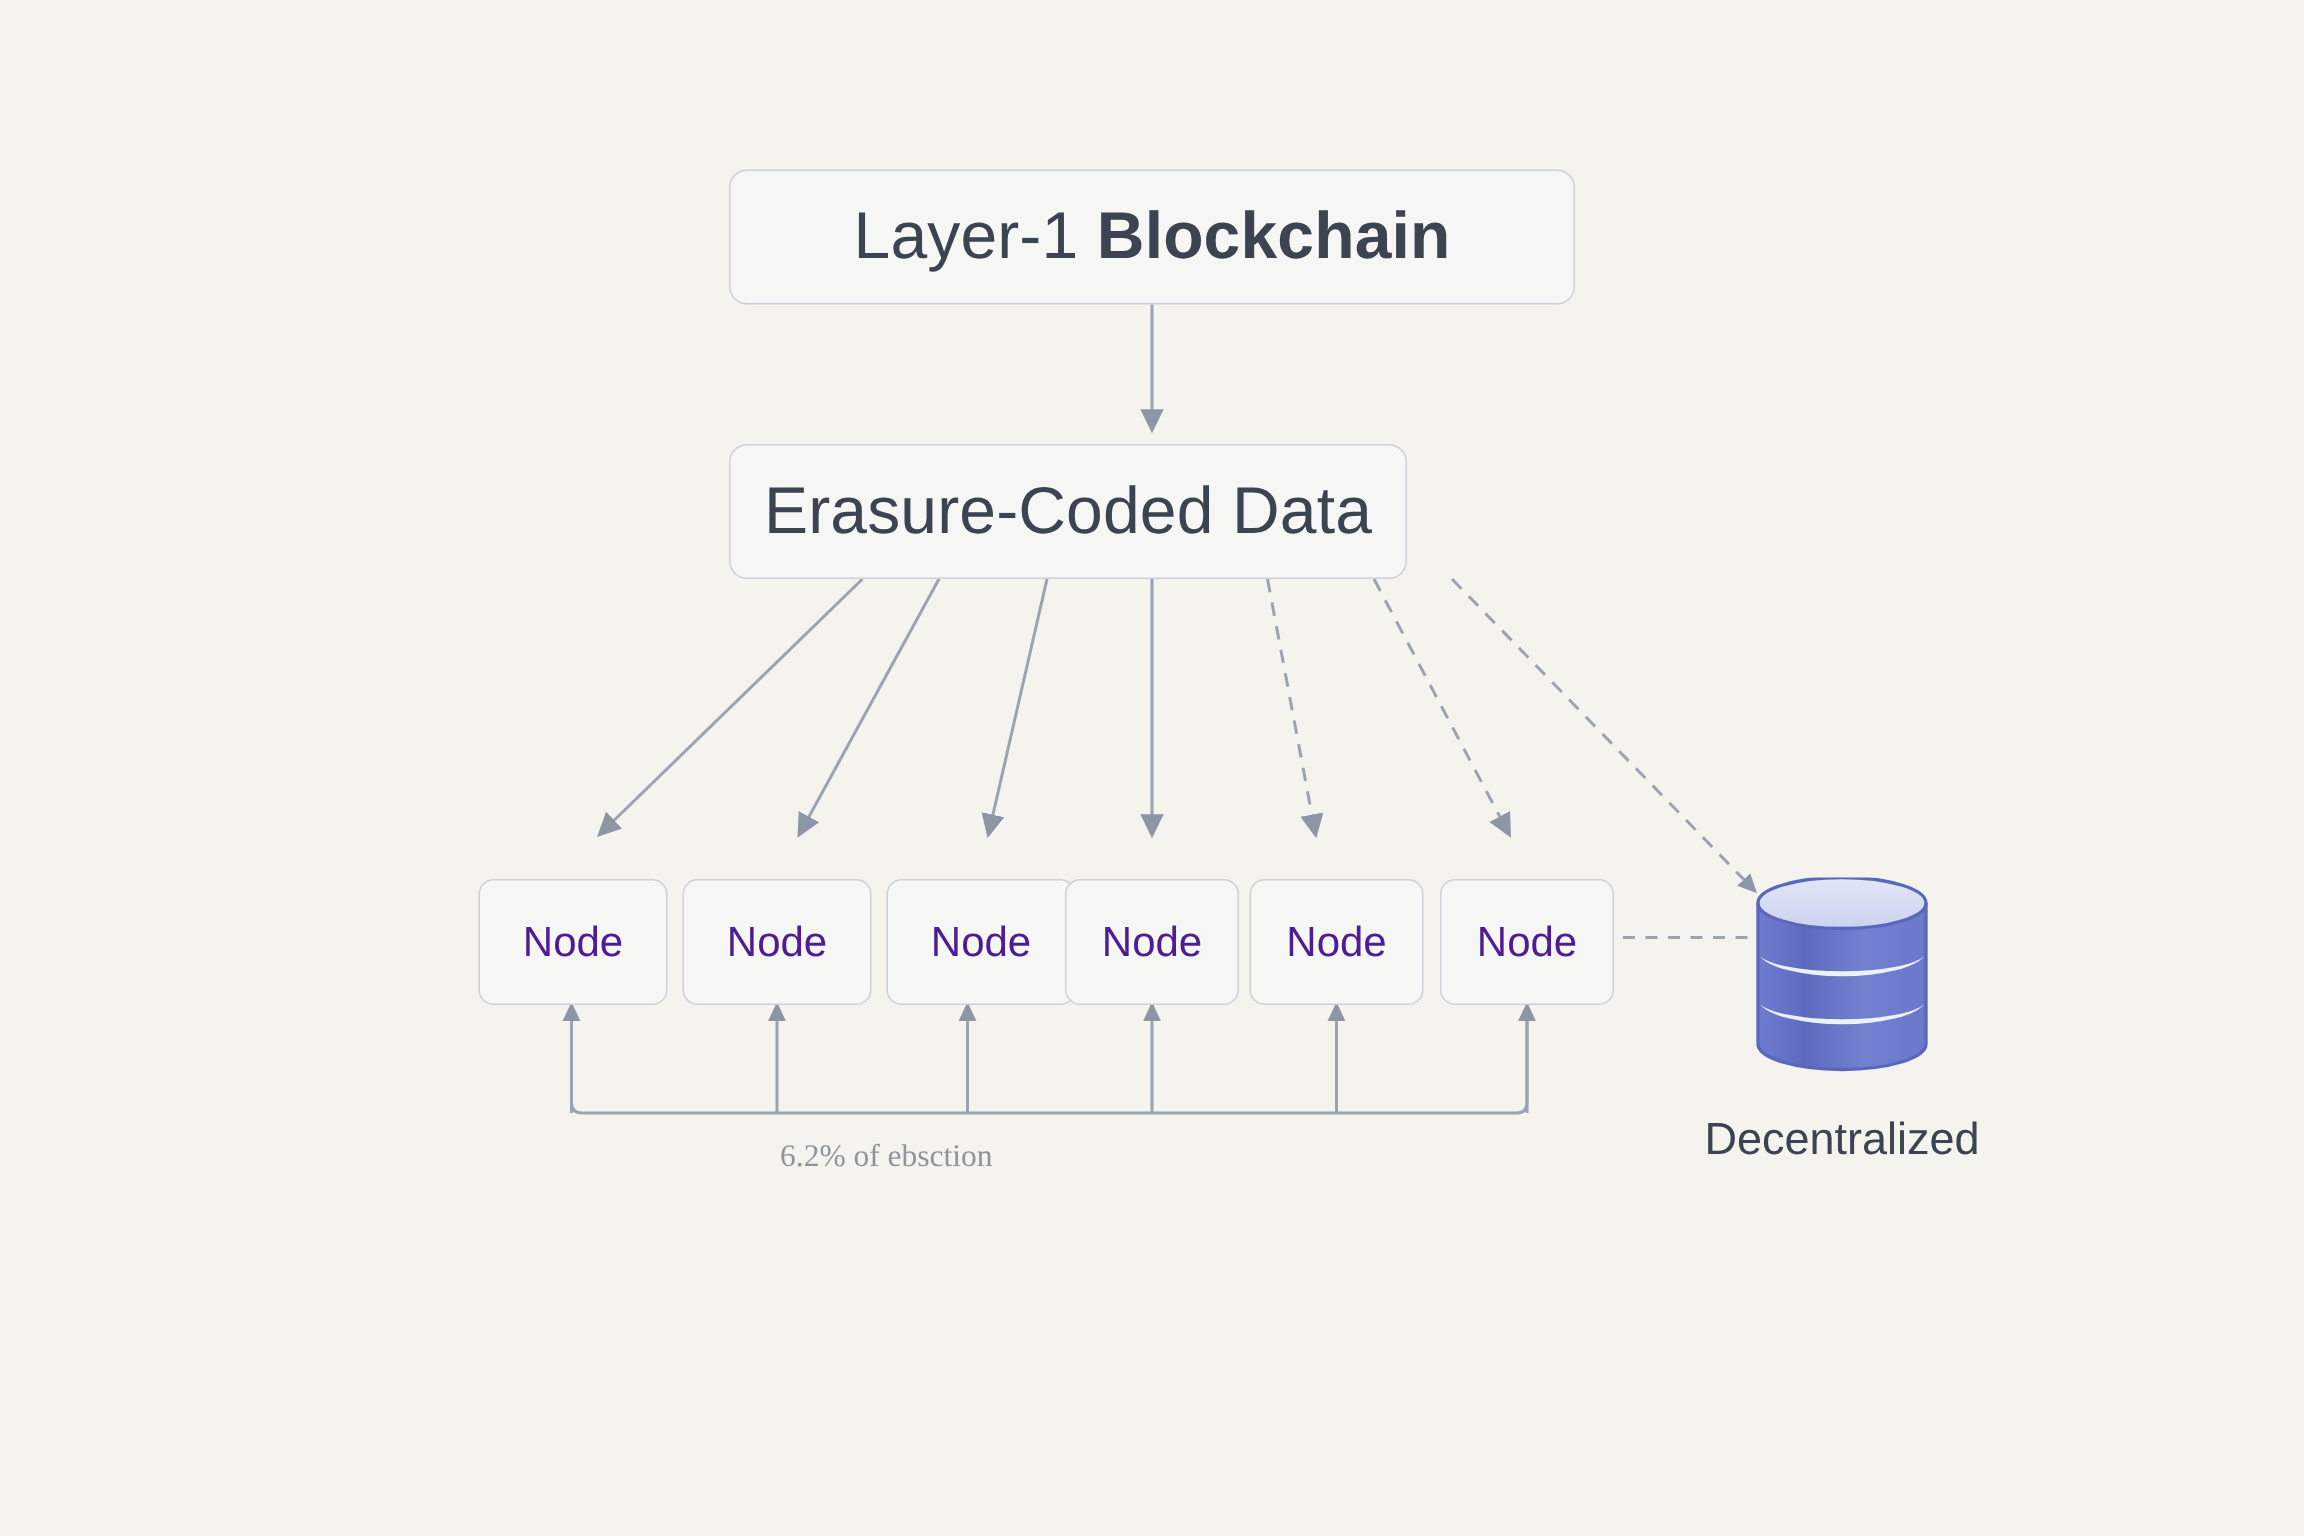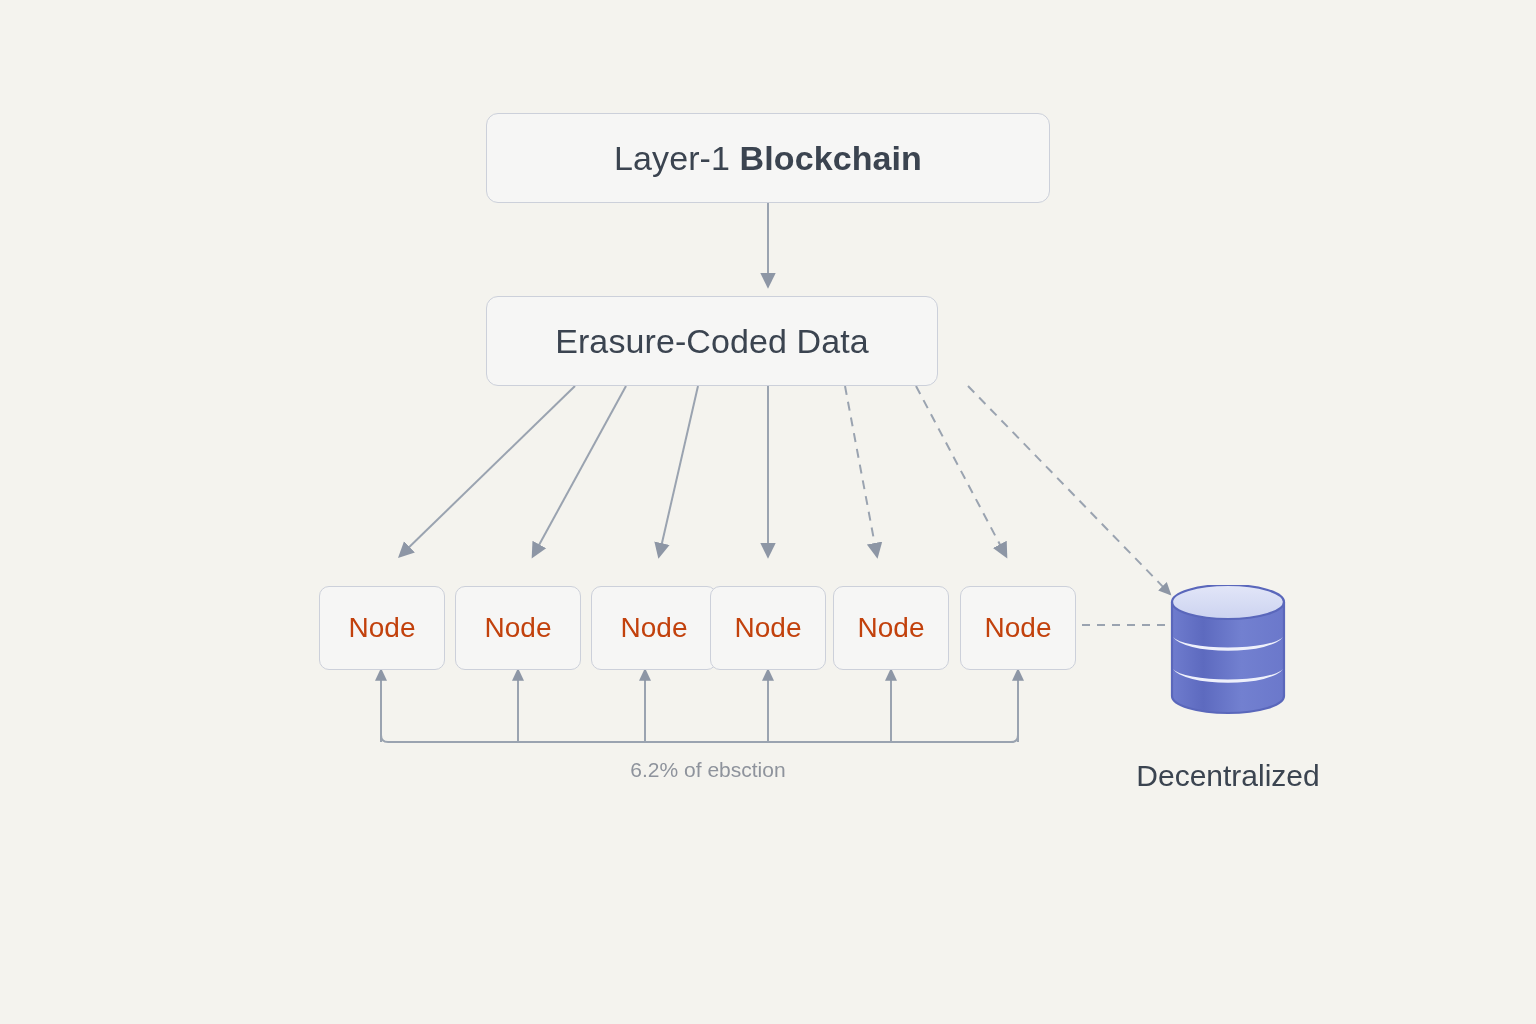--- a/index.html
+++ b/index.html
@@ -35,43 +35,44 @@
     border-radius: 10px;
     display: flex;
     align-items: center;
     justify-content: center;
     color: #3b4450;
   }
   .big-box {
     border-radius: 12px;
   }
   .box-label {
-    font-size: 34px;
+    font-size: 44px;
     letter-spacing: 0.1px;
     color: #3b4450;
     white-space: nowrap;
   }
   .box-label .thin {
     font-weight: 400;
   }
   .box-label .strong {
     font-weight: 700;
   }
   .node-label {
     font-size: 28px;
     font-weight: 400;
-    color: #c2410c;
+    color: #4c1d95;
     white-space: nowrap;
   }
   .caption {
     position: absolute;
     font-size: 21px;
     color: #8e939c;
     white-space: nowrap;
-    text-align: center;
+    text-align: left;
+    font-family: Liberation Serif, serif;
   }
   .storage-label {
     position: absolute;
     font-size: 30px;
     line-height: 1.45;
     color: #3b4450;
     text-align: center;
     white-space: nowrap;
   }
   .db-wrap {
@@ -166,17 +167,17 @@
 
       <ellipse cx="60" cy="17" rx="56" ry="17" fill="url(#dbTop)" stroke="#5a67bb" stroke-width="2.2"></ellipse>
 
       <path d="M5,52 A56,17 0 0 0 115,52 A56,13 0 0 1 5,52 Z" fill="#eef0fb"></path>
       <path d="M5,84 A56,17 0 0 0 115,84 A56,13 0 0 1 5,84 Z" fill="#eef0fb"></path>
 
       <path d="M4,17 L4,111 A56,17 0 0 0 116,111 L116,17" fill="none" stroke="#5a67bb" stroke-width="2.2"></path>
     </svg>
   </div>
 
-  <div class="storage-label" style="left:1048px; top:738px; width:360px;margin-top:16px;">
+  <div class="storage-label" style="left:1048px; top:738px; width:360px;">
     <div>Decentralized</div>
   </div>
 
 </div>
 
 </body></html>

